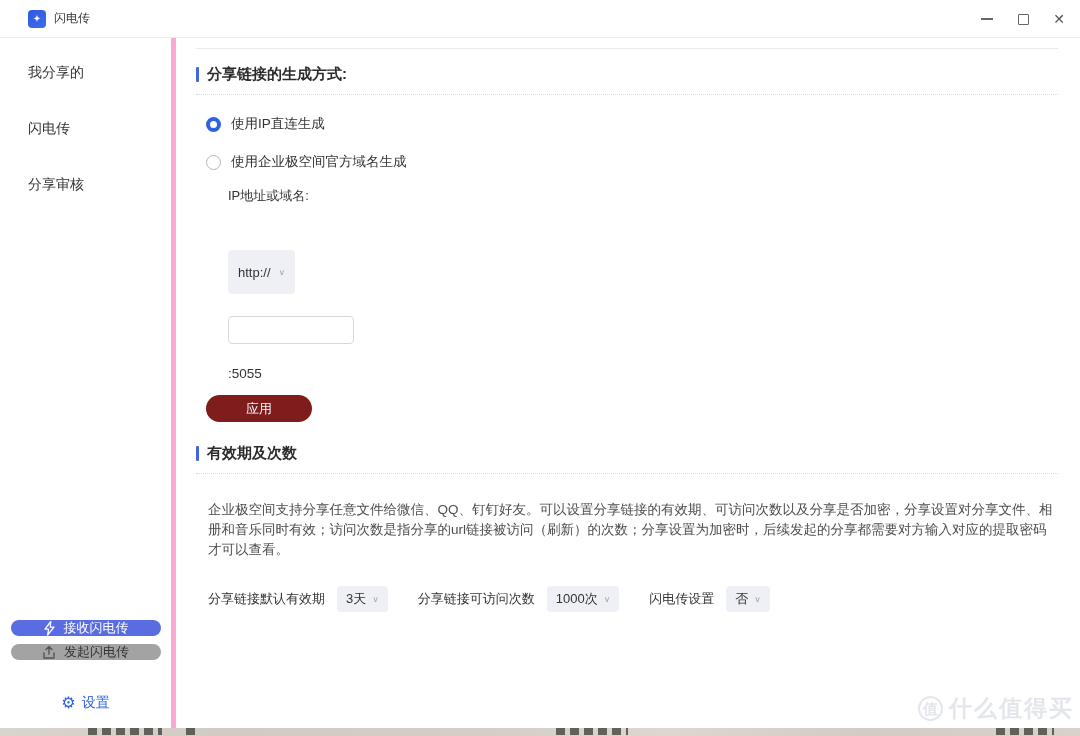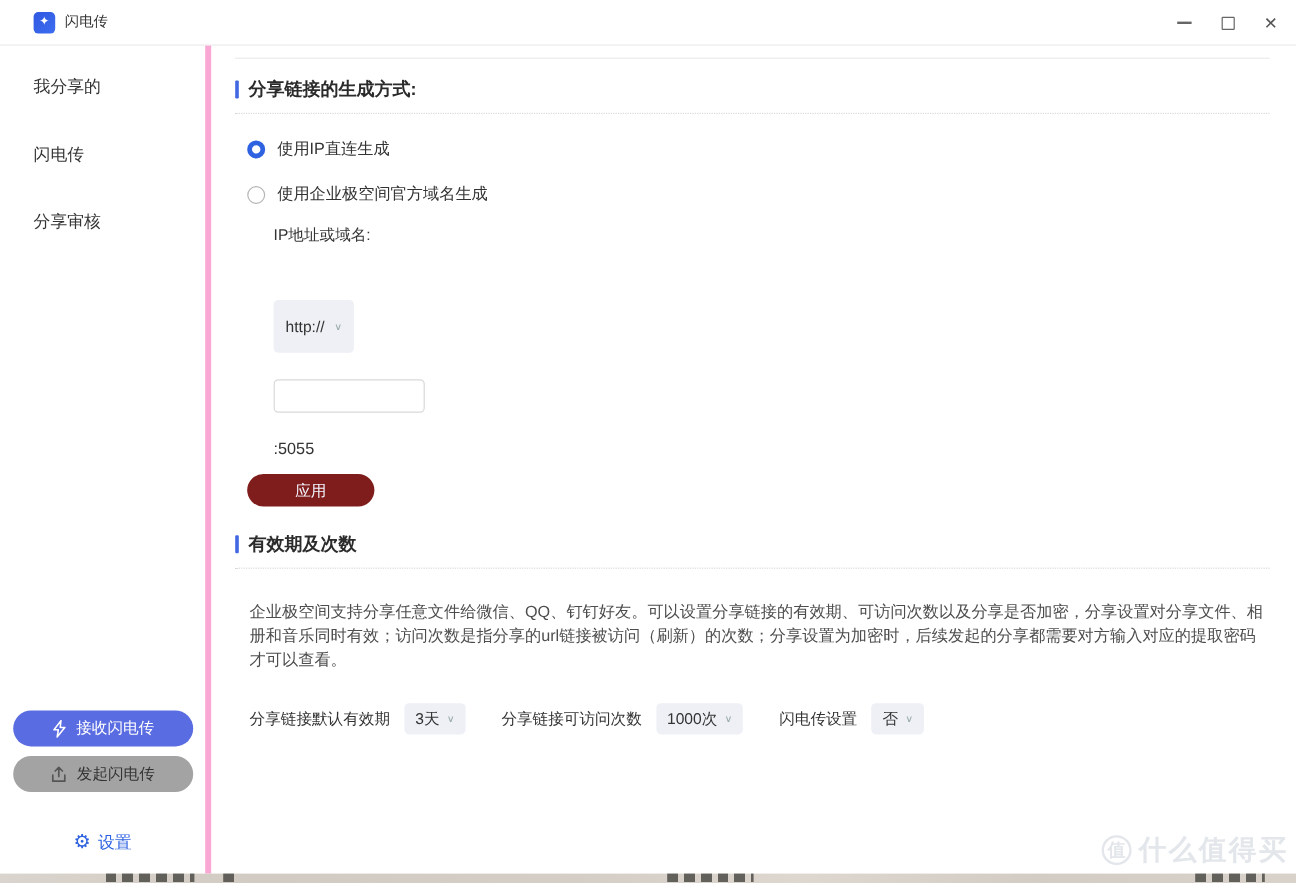--- a/index.html
+++ b/index.html
@@ -27,21 +27,21 @@
   .wc-close { color:#555; font-size:14px; line-height:14px; text-align:center; }
   
   .body-row { display:flex; height:690px; }
   .sidebar {
     width:176px; border-right:5px solid #f9a8d4; display:flex; flex-direction:column;
     padding:20px 0 16px 0; position:relative;
   }
   .nav-item { padding:6px 0 6px 28px; font-size:14px; color:#333; margin-bottom:26px; cursor:pointer; }
   .sidebar-bottom { margin-top:auto; display:flex; flex-direction:column; align-items:center; gap:8px; }
   .pill-btn {
-    width:150px; height:30px; border:none; border-radius:16px; font-size:13px;
+    width:150px; height:16px; border:none; border-radius:16px; font-size:13px;
     display:flex; align-items:center; justify-content:center; gap:8px; cursor:pointer;
     font-family:inherit;
   }
   .pill-primary { background:#5a6ce1; color:#fff; }
   .pill-light { background:#a3a3a3; color:#333; }
   .settings-link { margin-top:26px; display:flex; align-items:center; gap:6px; color:#2e62e0; font-size:14px; cursor:pointer; }
   .gear { font-size:16px; line-height:16px; color:#2e62e0; }
   
   .main { flex:1; padding:10px 22px 0 20px; position:relative; }
   .tabs { display:flex; gap:28px; padding-bottom:0; }

